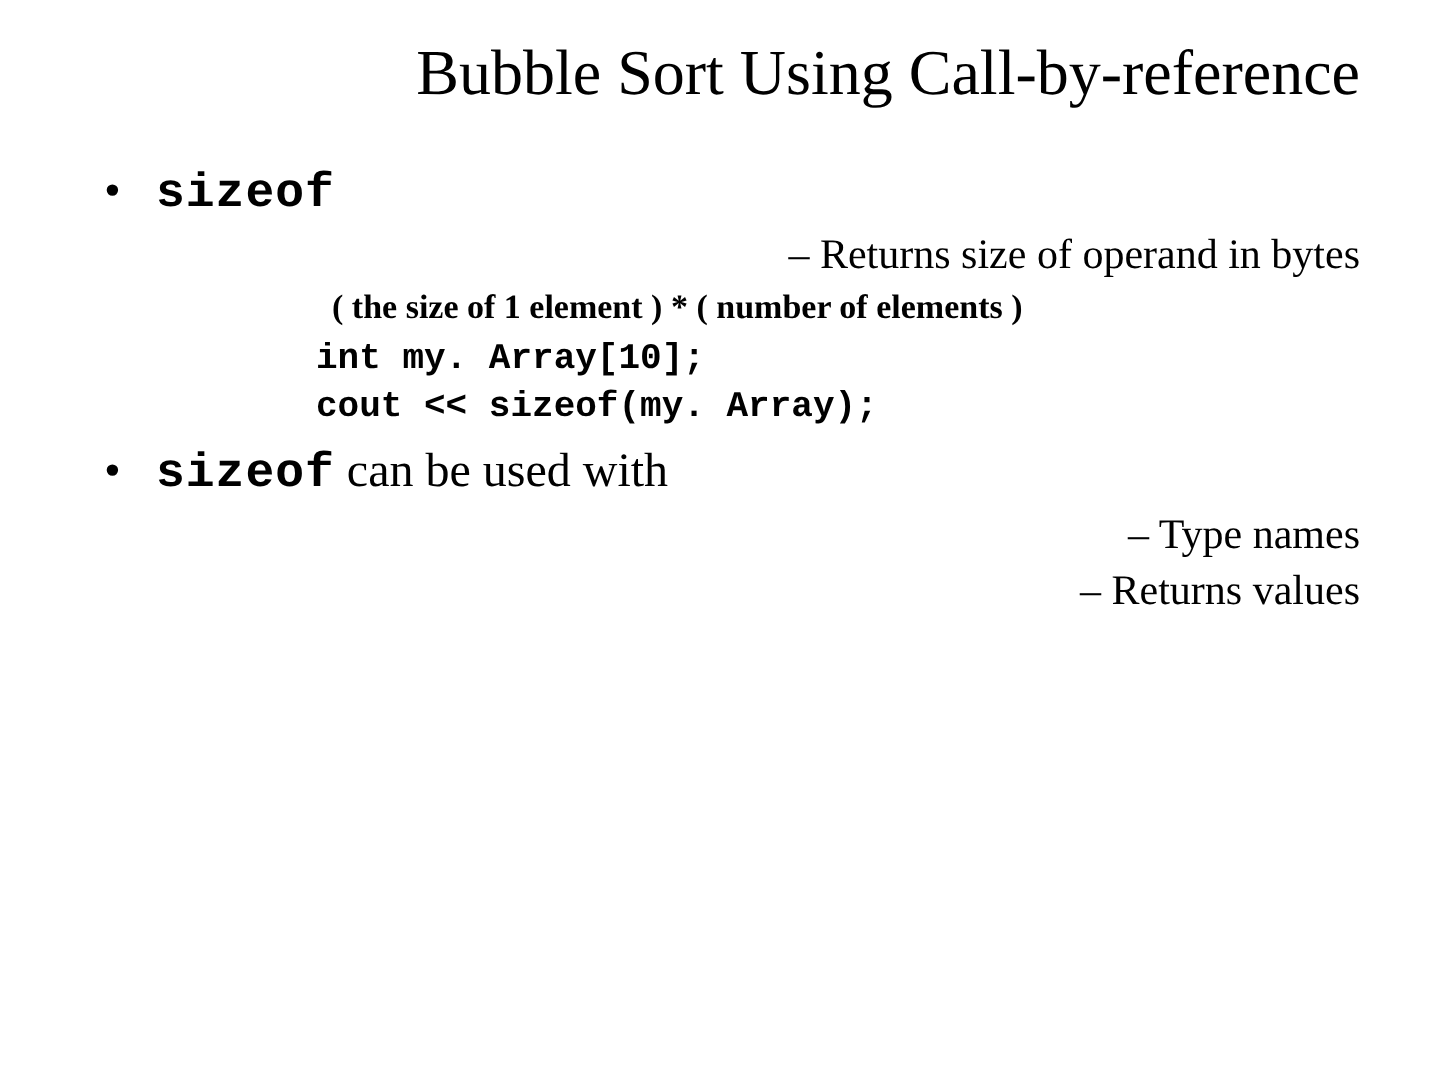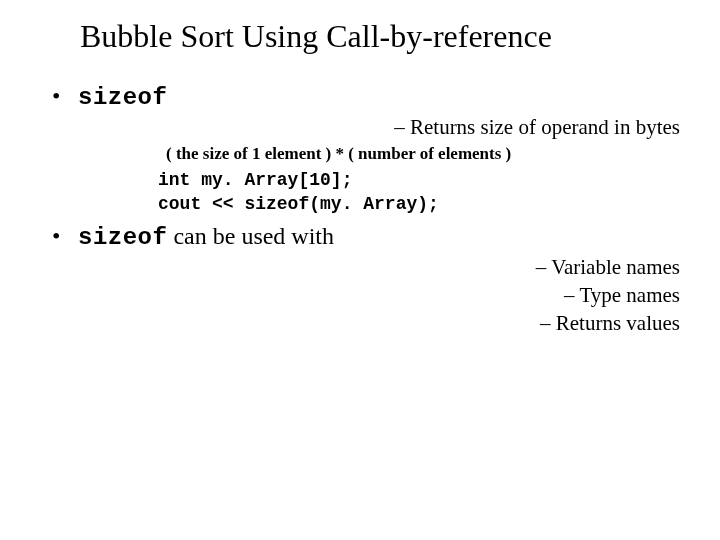--- a/index.html
+++ b/index.html
@@ -12,21 +12,21 @@
     color: #000000;
   }
   .slide {
     width: 720px;
     height: 540px;
     box-sizing: border-box;
     padding: 18px 40px 20px 40px;
   }
   .title {
     font-size: 32px;
-    text-align: left;
+    text-align: right;
     margin: 0 0 28px 0;
     padding-left: 40px;
     font-weight: normal;
   }
   .mono {
     font-family: "Courier New", Courier, monospace;
     font-weight: bold;
     letter-spacing: 0.5px;
   }
   ul.lvl1 {
@@ -104,23 +104,20 @@
         <span class="codeblock">cout &lt;&lt; sizeof(my. Array);</span>
 
       </ul>
     </li>
 
     <li>
       <span class="mono">sizeof</span><span> can be used with</span>
 
       <ul class="lvl2">
         <li class="dash">
-          <span>Variable names</span>
-        </li>
-        <li class="dash">
           <span>Type names</span>
         </li>
         <li class="dash">
           <span>Returns values</span>
         </li>
       </ul>
     </li>
 
   </ul>
 </div>

